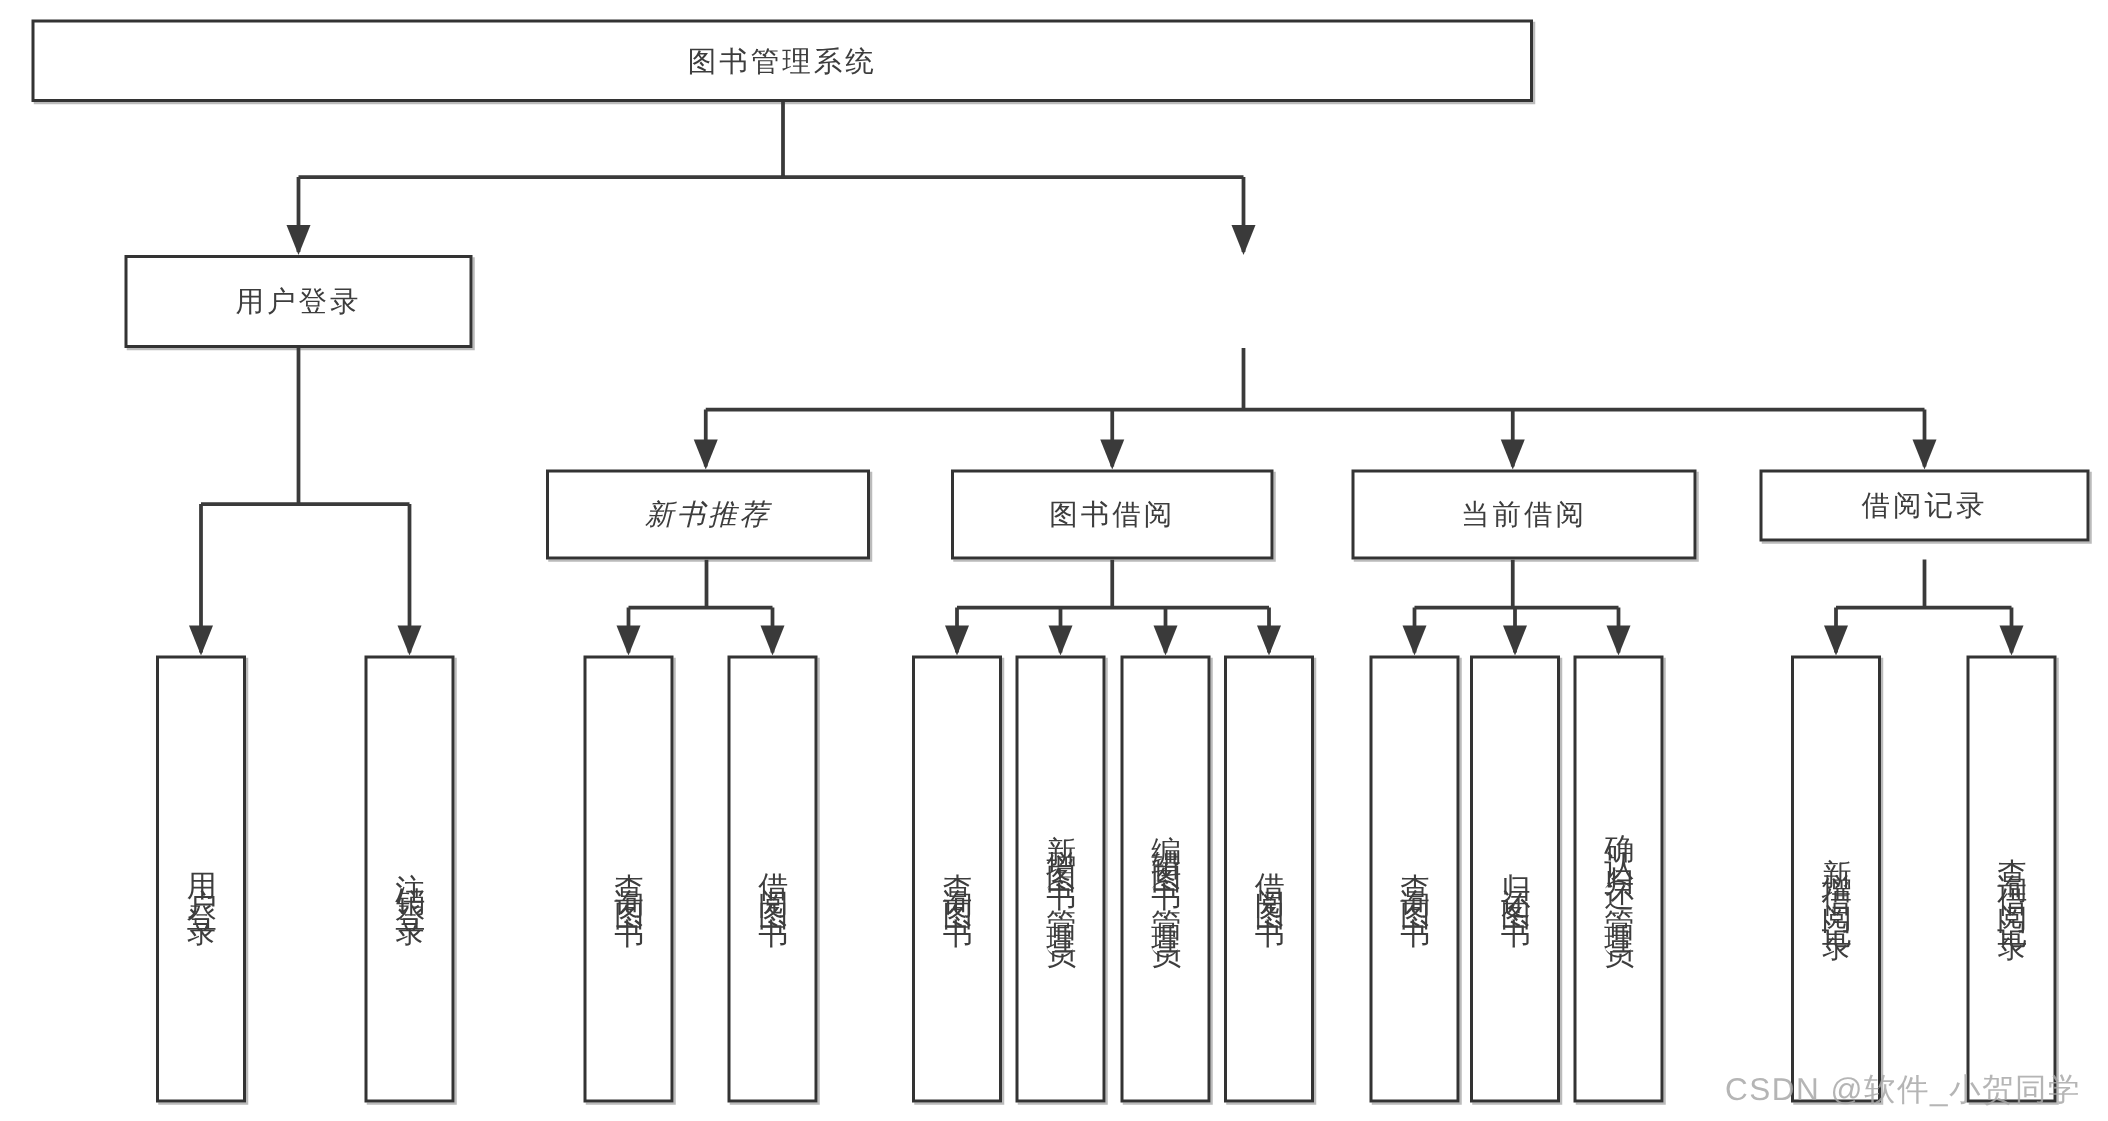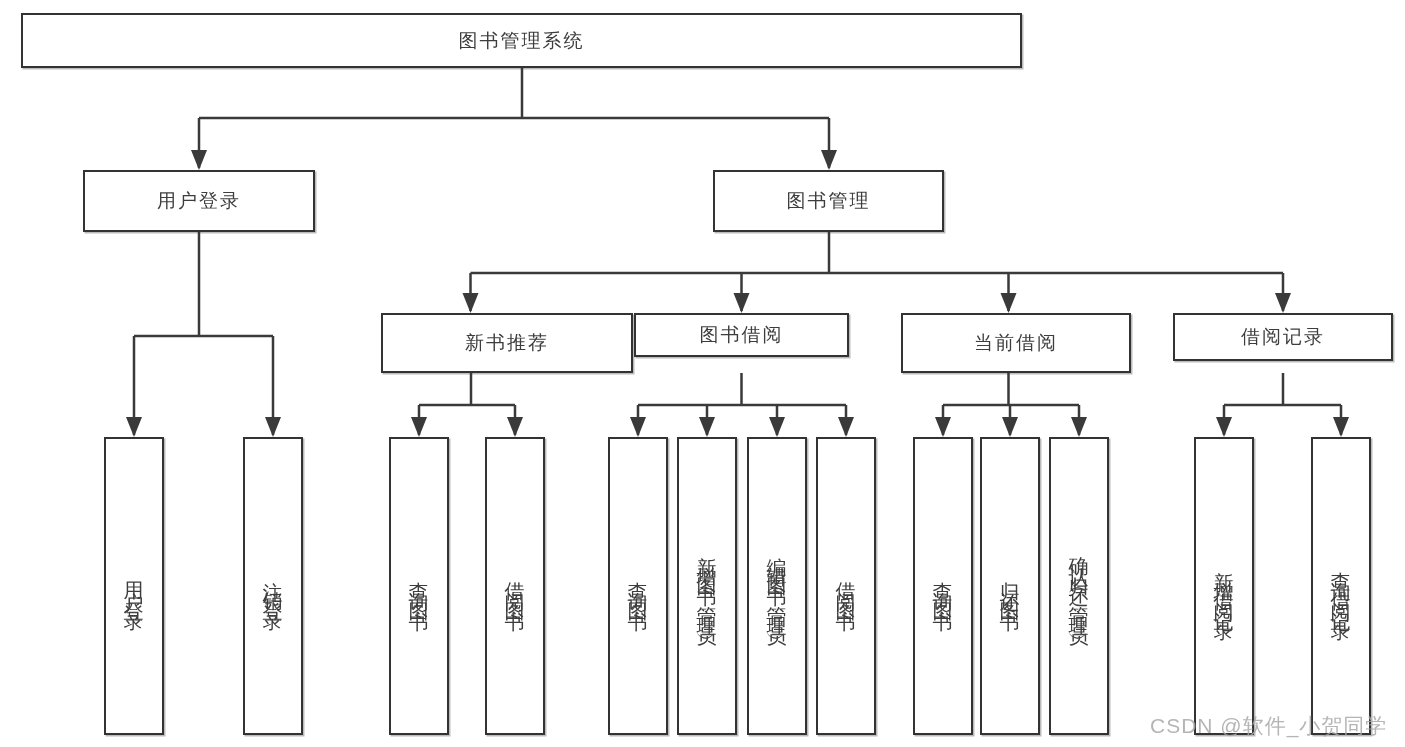--- a/index.html
+++ b/index.html
@@ -98,28 +98,25 @@
     </g>
   </svg>
 
   <div class="node" style="left:21px; top:13px; width:1001px; height:55px;">
     <span class="hlabel">图书管理系统</span>
   </div>
 
   <div class="node" style="left:83px; top:170px; width:232px; height:62px;">
     <span class="hlabel">用户登录</span>
   </div>
-  <div class="node" style="left:713px; top:170px; width:231px; height:62px;">
-    <span class="hlabel">图书管理</span>
-  </div>
 
-  <div class="node" style="left:381px; top:313px; width:252px; height:60px;">
+  <div class="node" style="left:364px; top:313px; width:216px; height:60px;font-style:italic;">
     <span class="hlabel">新书推荐</span>
   </div>
-  <div class="node" style="left:634px; top:313px; width:215px; height:44px;">
+  <div class="node" style="left:634px; top:313px; width:215px; height:60px;">
     <span class="hlabel">图书借阅</span>
   </div>
   <div class="node" style="left:901px; top:313px; width:230px; height:60px;">
     <span class="hlabel">当前借阅</span>
   </div>
   <div class="node" style="left:1173px; top:313px; width:220px; height:48px;">
     <span class="hlabel">借阅记录</span>
   </div>
 
   <div class="node" style="left:104px; top:437px; width:60px; height:298px;">

